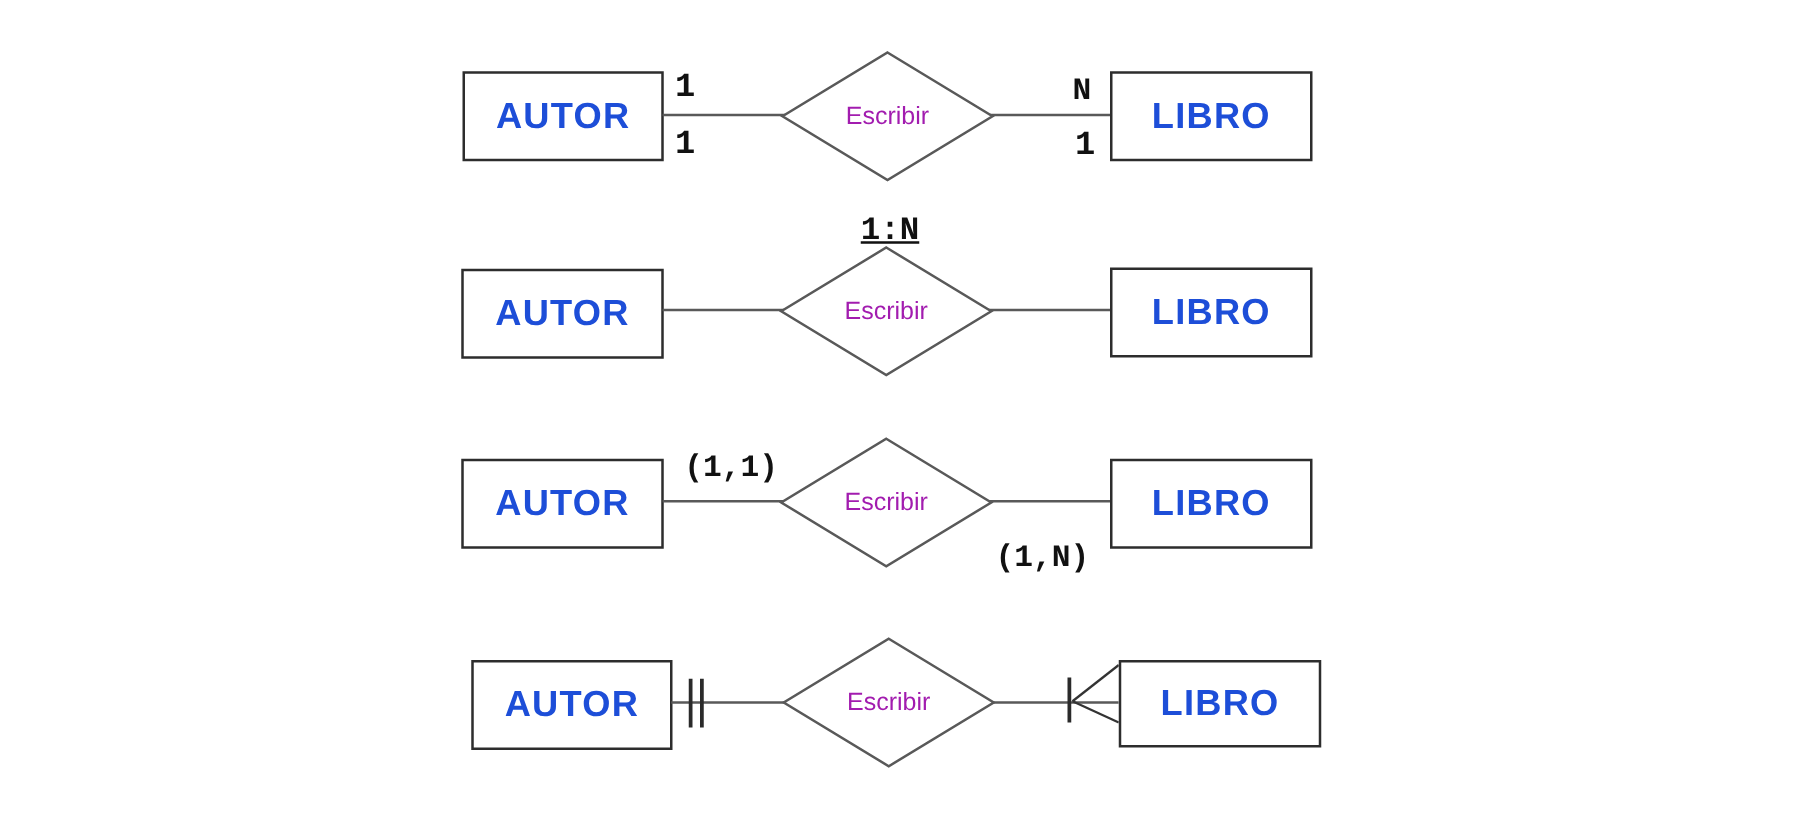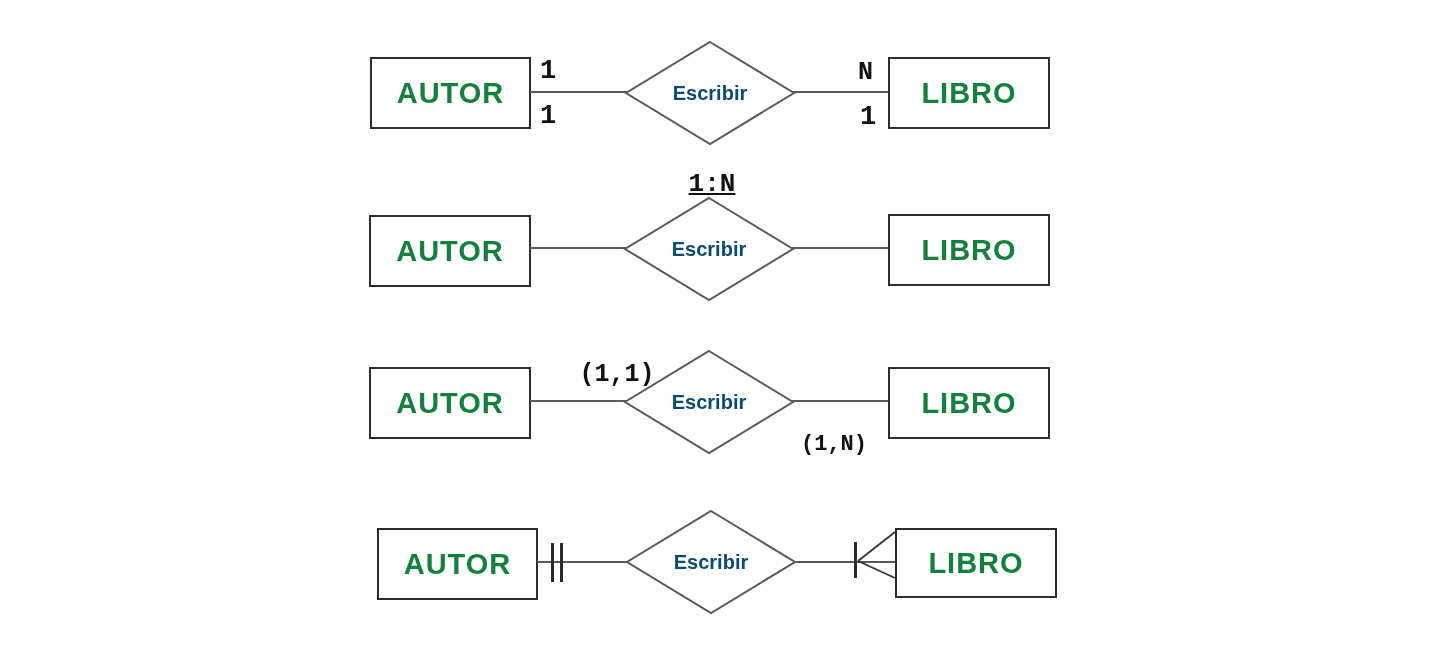--- a/index.html
+++ b/index.html
@@ -1,27 +1,27 @@
 <!DOCTYPE html>
 <html><head>
 <meta charset="utf-8">
 <style>
   html,body{margin:0;padding:0;background:#ffffff;}
   .canvas{position:relative;width:1440px;height:650px;background:#ffffff;overflow:hidden;
           font-family:"Liberation Sans", sans-serif;}
   .entity{position:absolute;border:2.5px solid #2d2d2d;background:#ffffff;
           display:flex;align-items:center;justify-content:center;
-          font-weight:bold;font-size:29px;letter-spacing:1px;color:#15803d;
+          font-weight:bold;font-size:29px;letter-spacing:1px;color:#1d4ed8;
           box-sizing:border-box;}
   .dline{position:absolute;height:2px;background:#595959;}
   .diamond-wrap{position:absolute;width:174px;height:108px;}
   .diamond-wrap svg{position:absolute;left:0;top:0;}
   .diamond-label{position:absolute;left:0;top:0;width:100%;height:100%;
           display:flex;align-items:center;justify-content:center;
-          font-weight:bold;font-size:20px;color:#0c4a6e;}
+          font-weight:normal;font-size:20px;color:#a21caf;}
   .card{position:absolute;font-family:"Liberation Mono", monospace;
           font-weight:bold;color:#111111;line-height:1;}
   .card.center{text-align:center;}
   .tick{position:absolute;width:2.5px;background:#2a2a2a;}
   .crow{position:absolute;}
 </style>
 </head>
 <body>
 
 <div class="canvas">
@@ -61,22 +61,22 @@
     <div class="entity" style="left:369px;top:367px;width:162px;height:72px;">AUTOR</div>
     <div class="dline" style="left:530px;top:400px;width:98px;"></div>
     <div class="dline" style="left:790px;top:400px;width:98px;"></div>
     <div class="diamond-wrap" style="left:622px;top:348px;">
       <svg width="174" height="108">
         <polygon points="87,3 171,54 87,105 3,54" fill="#ffffff" stroke="#595959" stroke-width="2"></polygon>
       </svg>
       <div class="diamond-label">Escribir</div>
     </div>
     <div class="entity" style="left:888px;top:367px;width:162px;height:72px;">LIBRO</div>
-    <div class="card center" style="left:567px;top:362px;width:100px;font-size:25px;">(1,1)</div>
-    <div class="card center" style="left:784px;top:434px;width:100px;font-size:22px;font-family:Liberation Mono, monospace;">(1,N)</div>
+    <div class="card center" style="left:535px;top:362px;width:100px;font-size:25px;">(1,1)</div>
+    <div class="card center" style="left:784px;top:434px;width:100px;font-size:25px;font-family:Liberation Mono, monospace;">(1,N)</div>
   </div>
 
   <div>
     <div class="entity" style="left:377px;top:528px;width:161px;height:72px;">AUTOR</div>
     <div class="dline" style="left:537px;top:561px;width:94px;"></div>
 
     <div class="tick" style="left:551px;top:543px;height:39px;"></div>
     <div class="tick" style="left:560px;top:543px;height:39px;"></div>
     <div class="diamond-wrap" style="left:624px;top:508px;">
       <svg width="174" height="108">

